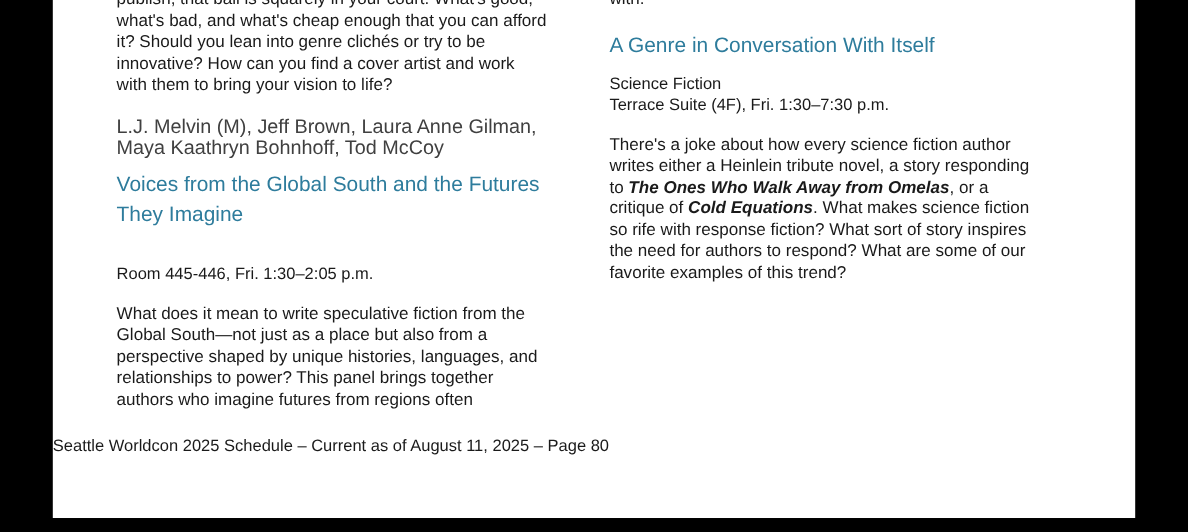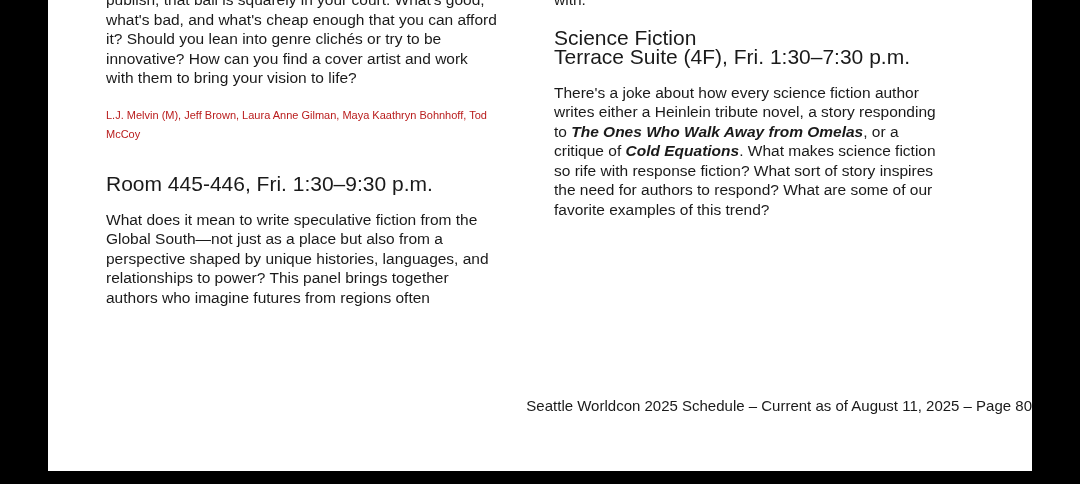--- a/index.html
+++ b/index.html
@@ -44,45 +44,45 @@
     margin: 0 0 18px 0;
   }
   .heading {
     font-size: 19px;
     line-height: 27px;
     color: #2e7c9c;
     margin: 6px 0 12px 0;
     font-weight: normal;
   }
   .meta {
-    font-size: 21px;
+    font-size: 15px;
     line-height: 19.5px;
     color: #1a1a1a;
     margin: 0 0 16px 0;
   }
   .people {
-    font-size: 11px;
+    font-size: 18px;
     line-height: 19.5px;
-    color: #b91c1c;
+    color: #404040;
     margin: 0 0 10px 0;
   }
   .clip-top {
     
     margin-top: -10px;
   }
   em {
     font-style: italic;
     font-weight: bold;
   }
   .footer {
     position: absolute;
     left: 0;
     top: 396px;
     width: 984px;
-    text-align: right;
+    text-align: left;
     font-size: 15px;
     line-height: 20px;
     color: #1a1a1a;
   }
   .bottom-bar {
     position: absolute;
     left: 0;
     top: 471px;
     width: 1080px;
     height: 13px;
@@ -92,29 +92,31 @@
 </head>
 <body>
 
 <div class="page">
 
   <div class="columns">
 
     <div class="col col-left">
       <p class="para clip-top">publish, that ball is squarely in your court. What's good, what's bad, and what's cheap enough that you can afford it? Should you lean into genre clichés or try to be innovative? How can you find a cover artist and work with them to bring your vision to life?</p>
       <p class="people">L.J. Melvin (M), Jeff Brown, Laura Anne Gilman, Maya Kaathryn Bohnhoff, Tod McCoy</p>
+      <h2 class="heading">Voices from the Global South and the Futures They Imagine</h2>
       <p class="meta">
         <br>
-        <span>Room 445-446, Fri. 1:30–9:30 p.m.</span>
+        <span>Room 445-446, Fri. 1:30–2:05 p.m.</span>
       </p>
       <p class="para">What does it mean to write speculative fiction from the Global South—not just as a place but also from a perspective shaped by unique histories, languages, and relationships to power? This panel brings together authors who imagine futures from regions often</p>
     </div>
 
     <div class="col col-right">
       <p class="para clip-top">with.</p>
+      <h2 class="heading">A Genre in Conversation With Itself</h2>
       <p class="meta">
         <span>Science Fiction</span><br>
         <span>Terrace Suite (4F), Fri. 1:30–7:30 p.m.</span>
       </p>
       <p class="para"><span>There's a joke about how every science fiction author writes either a Heinlein tribute novel, a story responding to </span><em>The Ones Who Walk Away from Omelas</em><span>, or a critique of </span><em>Cold Equations</em><span>. What makes science fiction so rife with response fiction? What sort of story inspires the need for authors to respond? What are some of our favorite examples of this trend?</span></p>
     </div>
 
   </div>
 
   <div class="footer">Seattle Worldcon 2025 Schedule – Current as of August 11, 2025 – Page 80</div>

